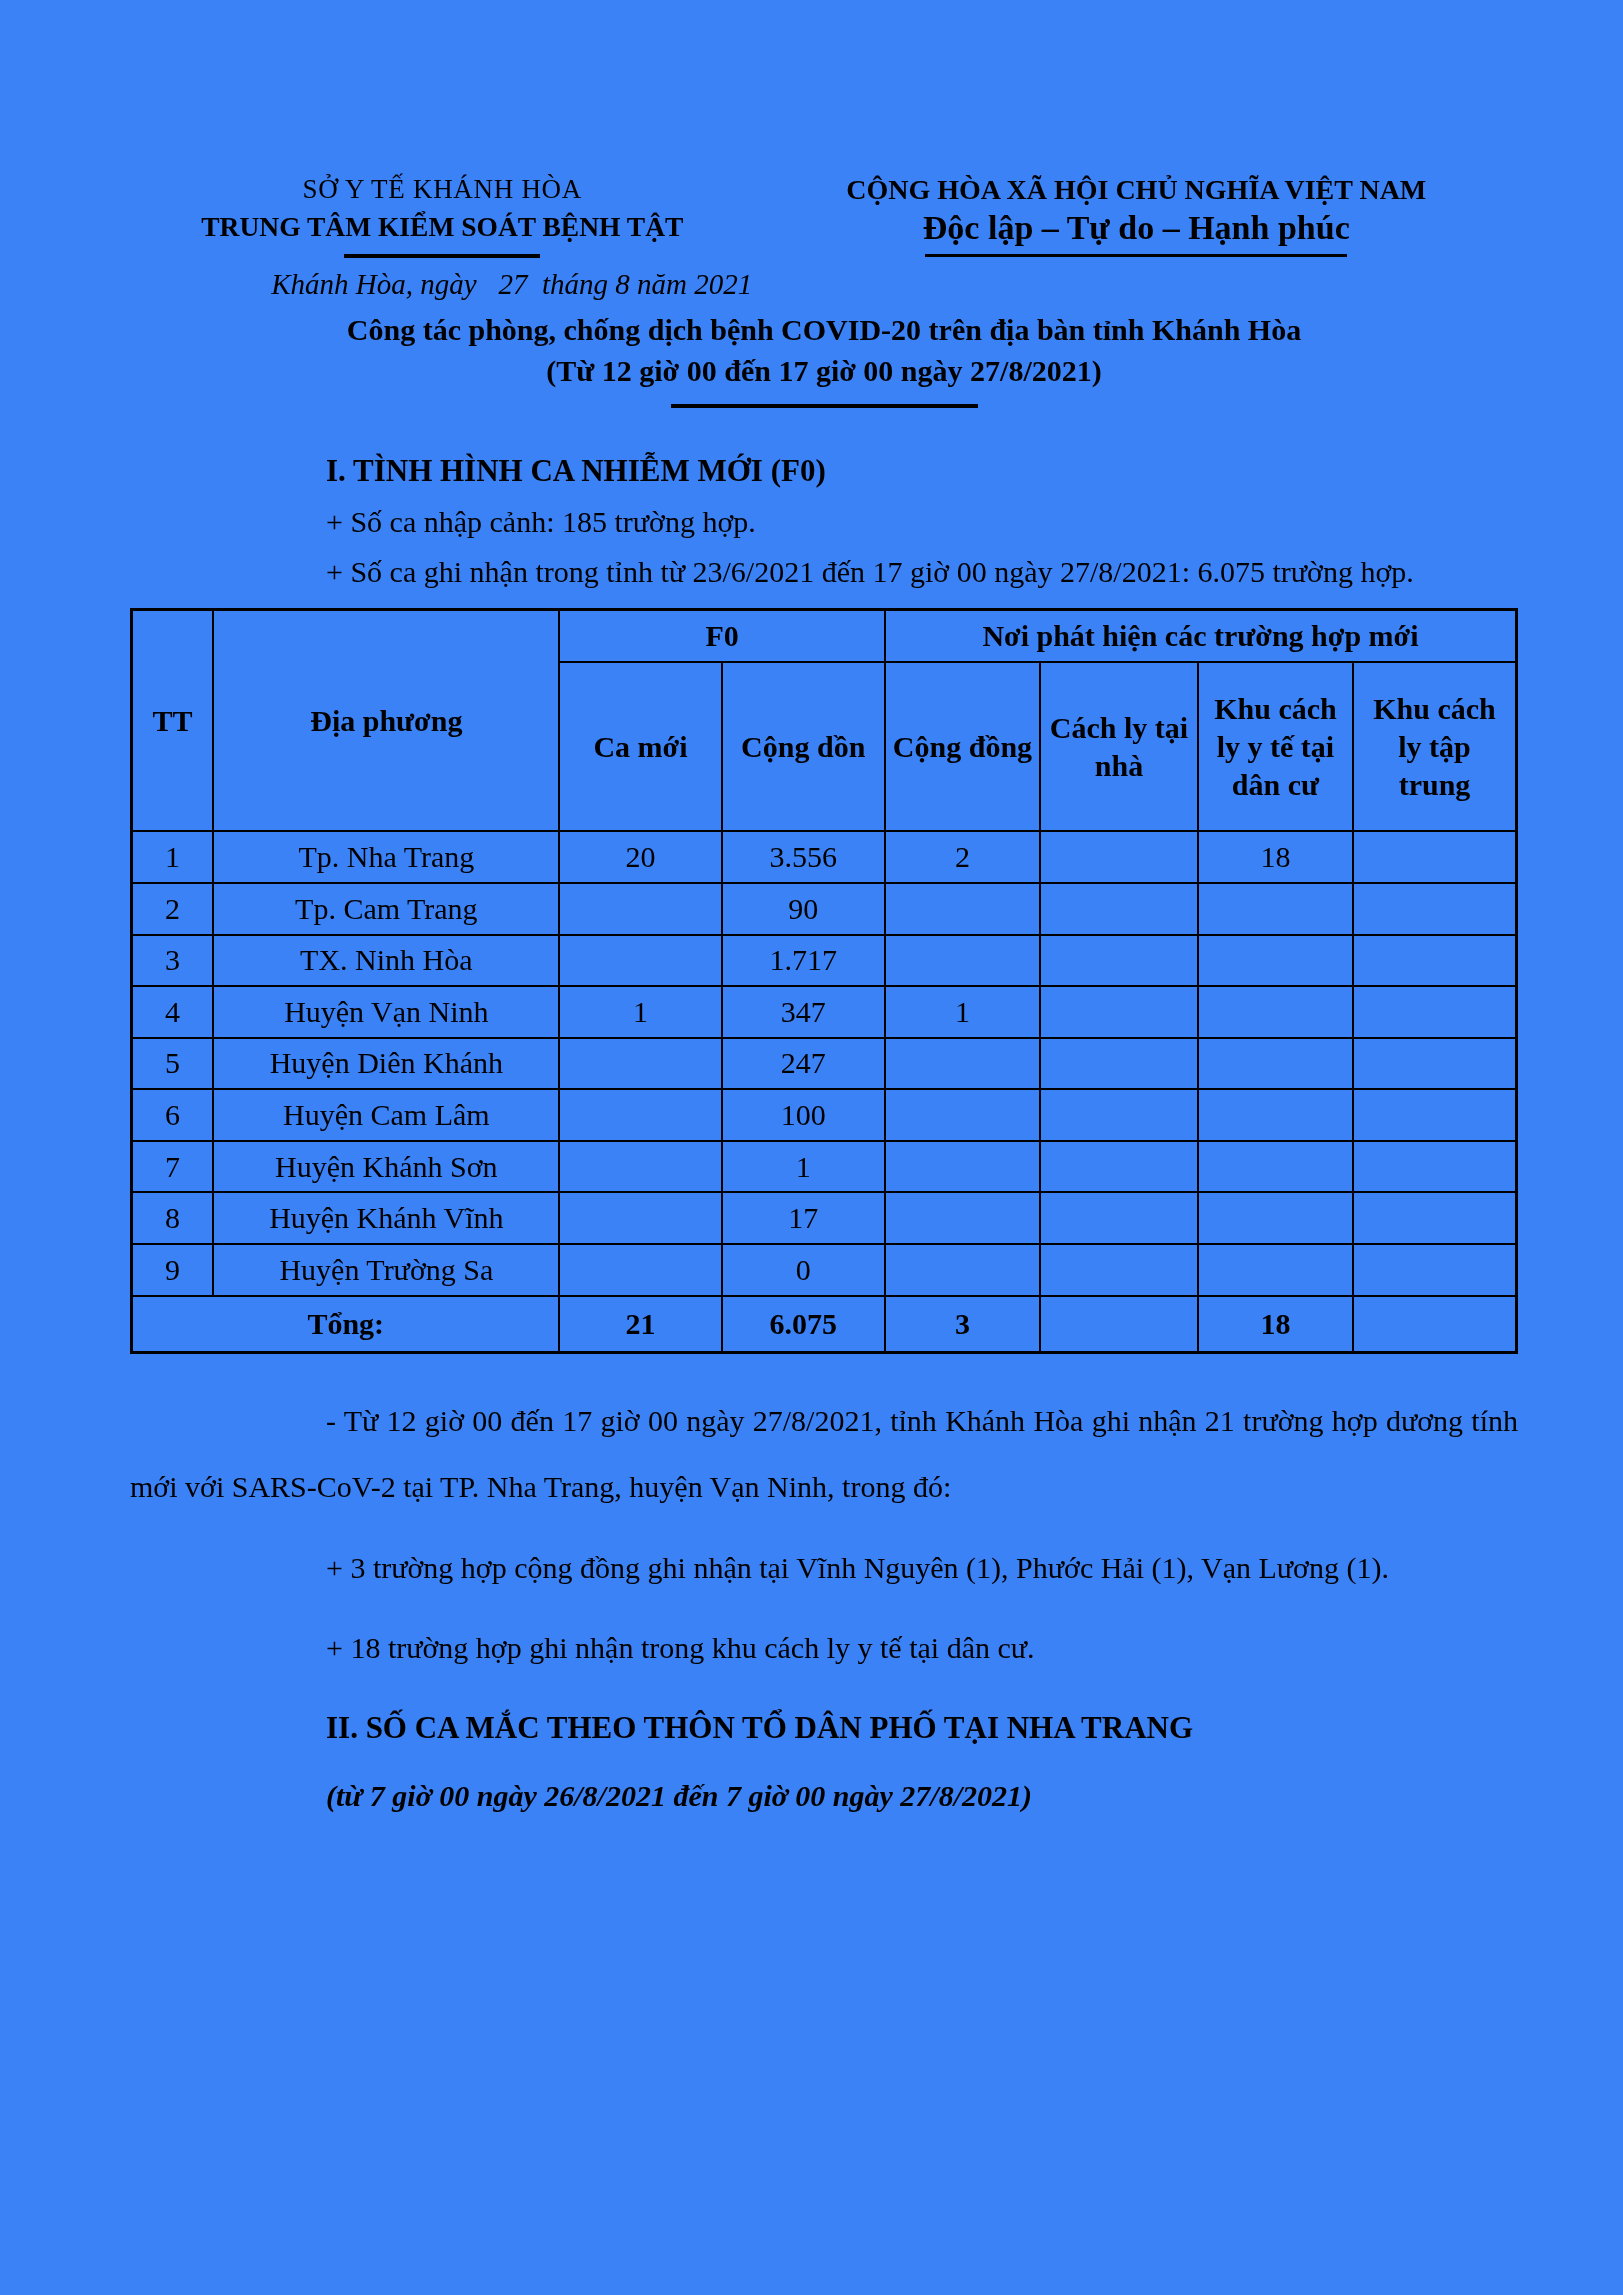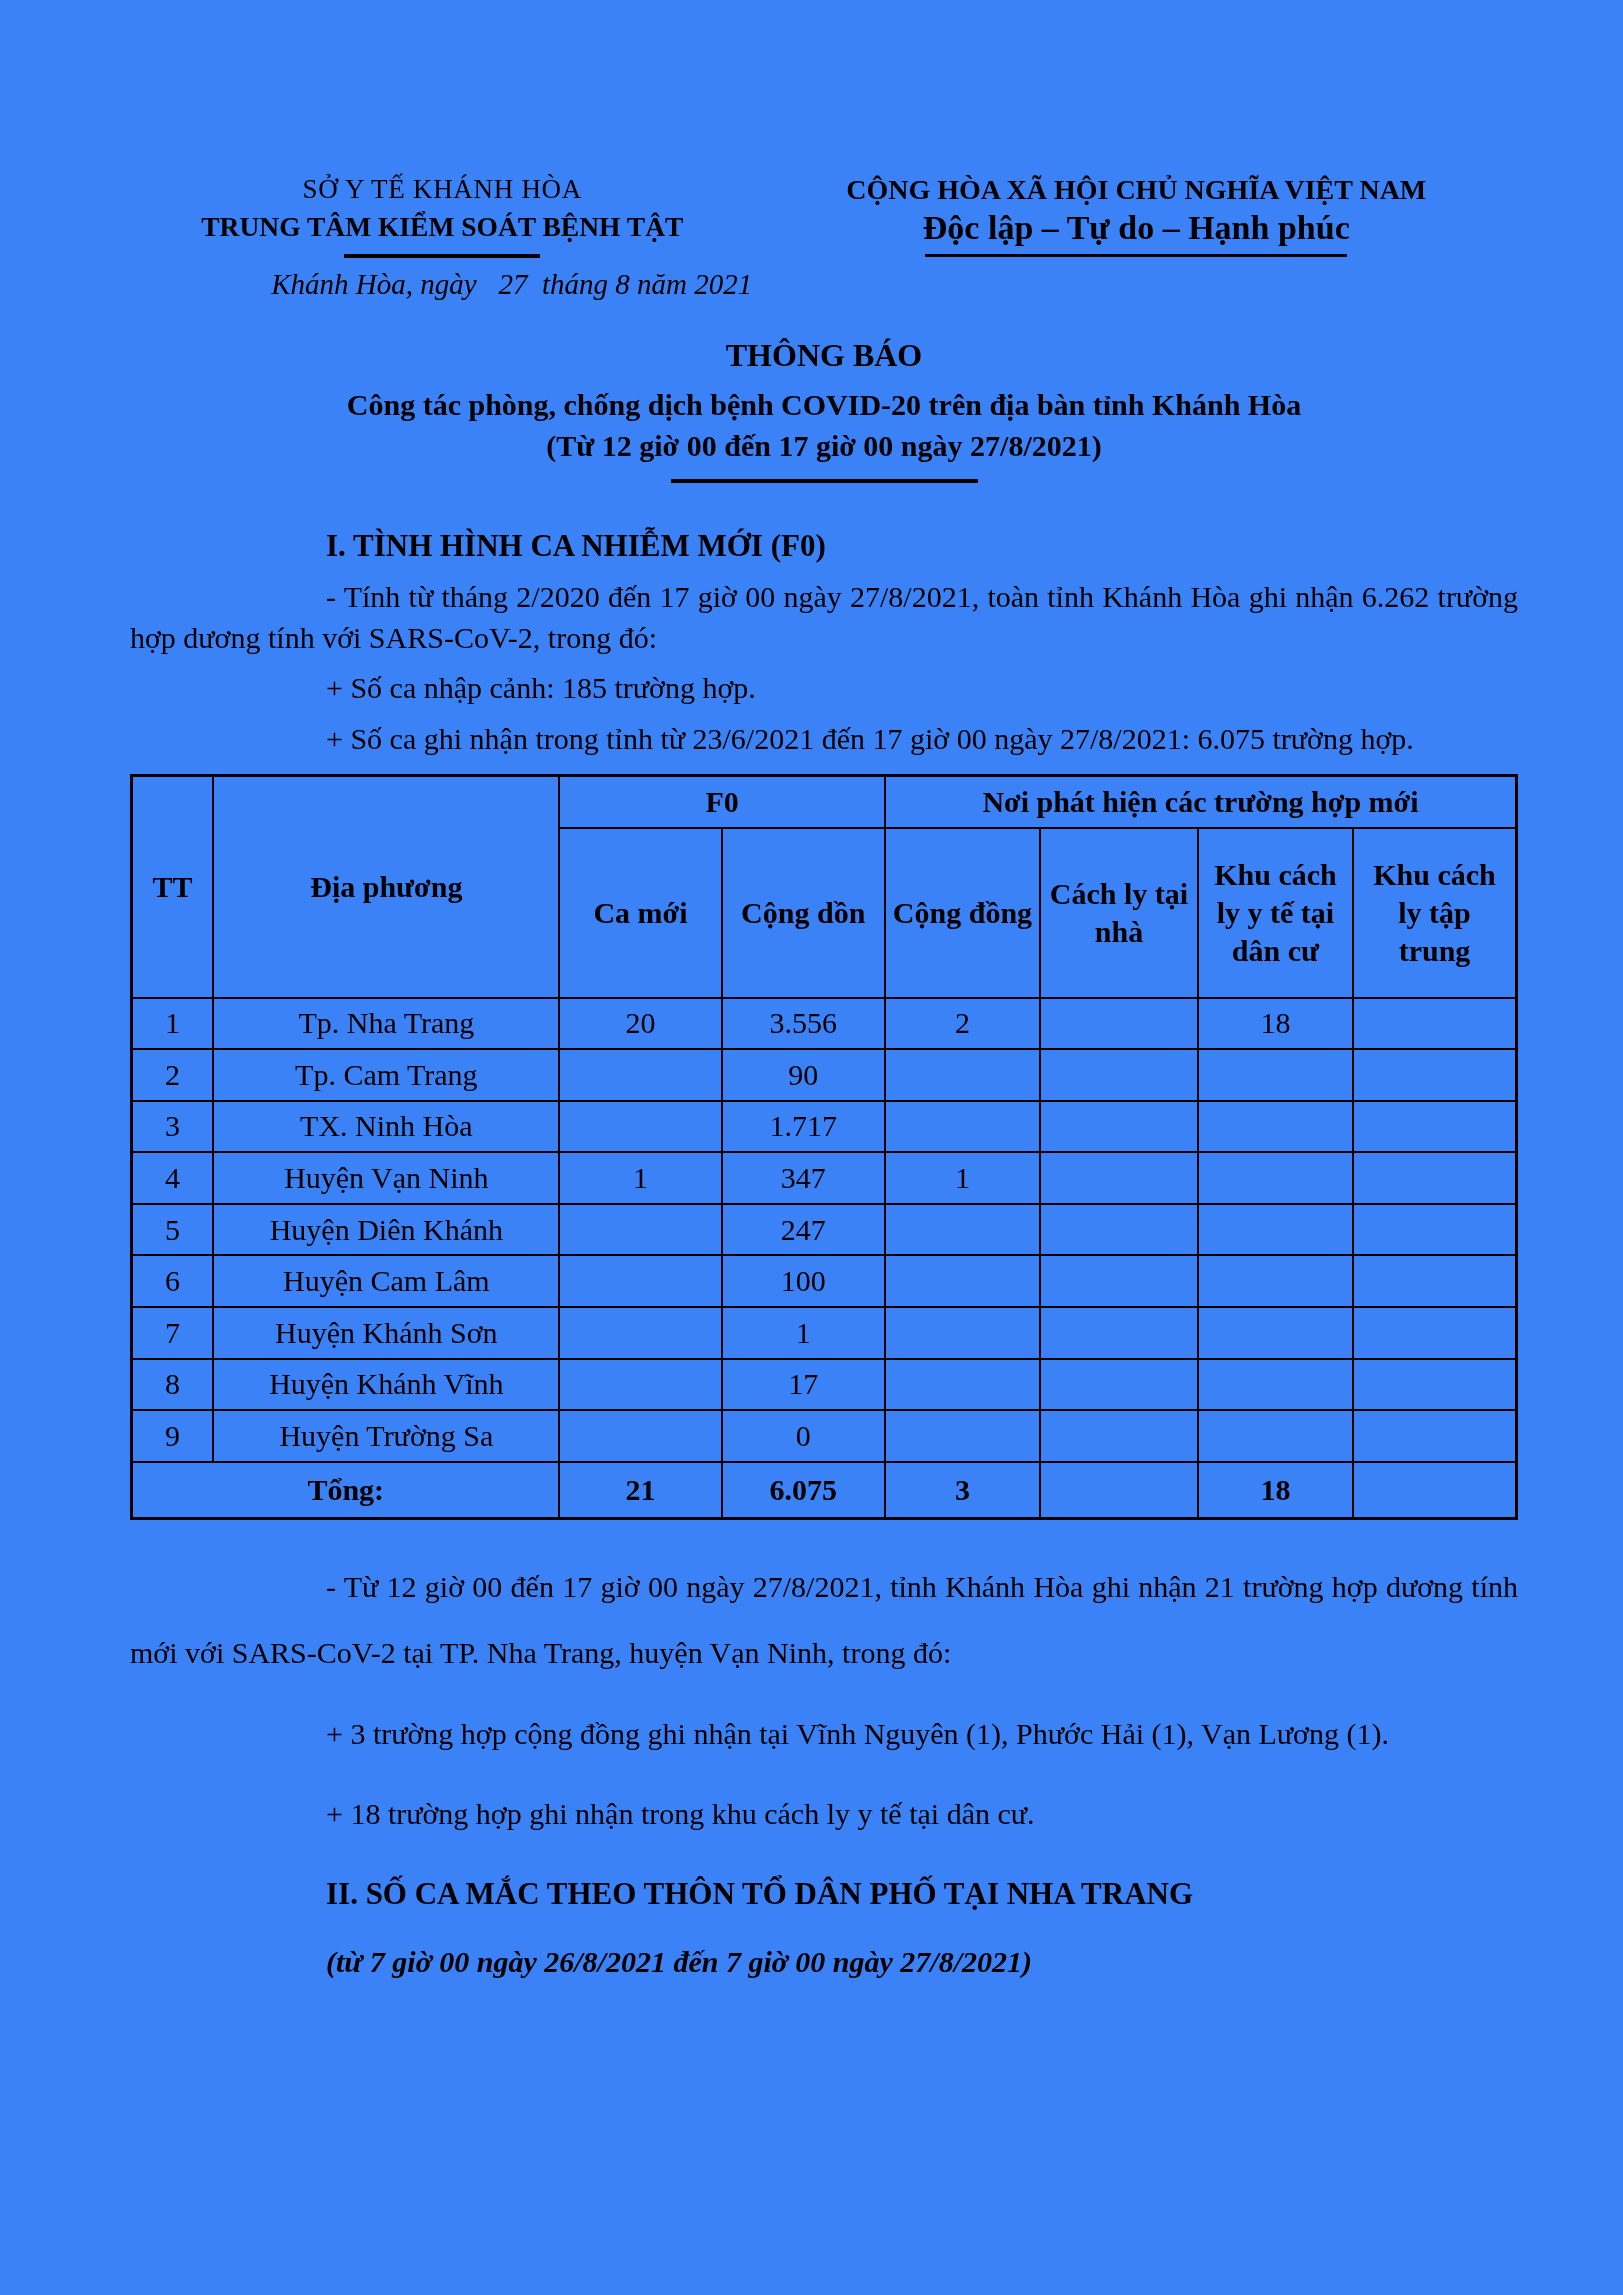--- a/index.html
+++ b/index.html
@@ -214,27 +214,25 @@
       <div class="nation-line1">CỘNG HÒA XÃ HỘI CHỦ NGHĨA VIỆT NAM</div>
       <div class="nation-line2">Độc lập – Tự do – Hạnh phúc</div>
       <div class="rule rule-right"></div>
     </div>
   </div>
 
   <div class="num-date-row">
     <div class="date-cell">Khánh Hòa, ngày   27  tháng 8 năm 2021</div>
   </div>
 
-  <div class="doc-title">THÔNG BÁO</div>
   <div class="doc-subtitle1">Công tác phòng, chống dịch bệnh COVID-20 trên địa bàn tỉnh Khánh Hòa</div>
   <div class="doc-subtitle2">(Từ 12 giờ 00 đến 17 giờ 00 ngày 27/8/2021)</div>
   <div class="rule rule-center"></div>
 
   <div class="sec-heading">I. TÌNH HÌNH CA NHIỄM MỚI (F0)</div>
-  <p class="body-p">- Tính từ tháng 2/2020 đến 17 giờ 00 ngày 27/8/2021, toàn tỉnh Khánh Hòa ghi nhận 6.262 trường hợp dương tính với SARS-CoV-2, trong đó:</p>
   <p class="body-p">+ Số ca nhập cảnh: 185 trường hợp.</p>
   <p class="body-p">+ Số ca ghi nhận trong tỉnh từ 23/6/2021 đến 17 giờ 00 ngày 27/8/2021: 6.075 trường hợp.</p>
 
   <table class="cases">
     <colgroup>
       <col style="width:5.9%">
       <col style="width:25.0%">
       <col style="width:11.7%">
       <col style="width:11.8%">
       <col style="width:11.2%">

